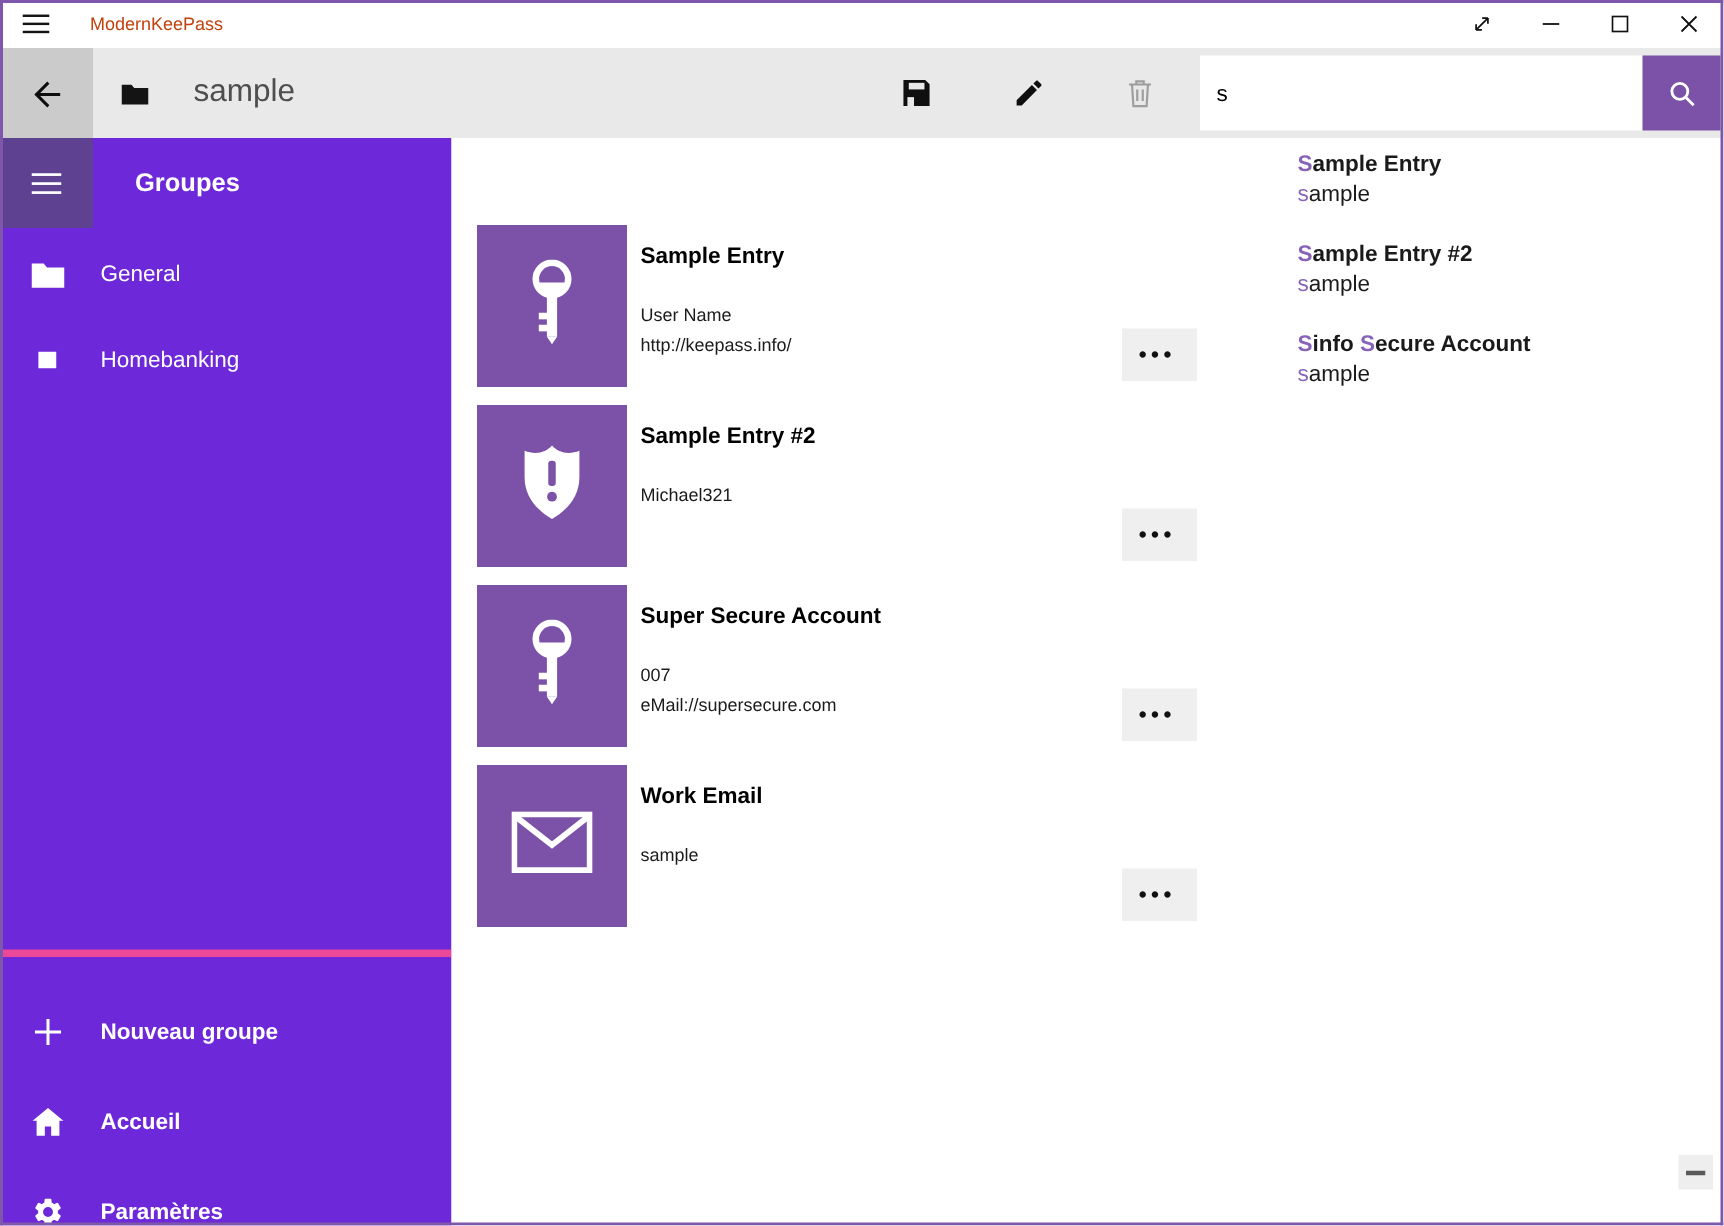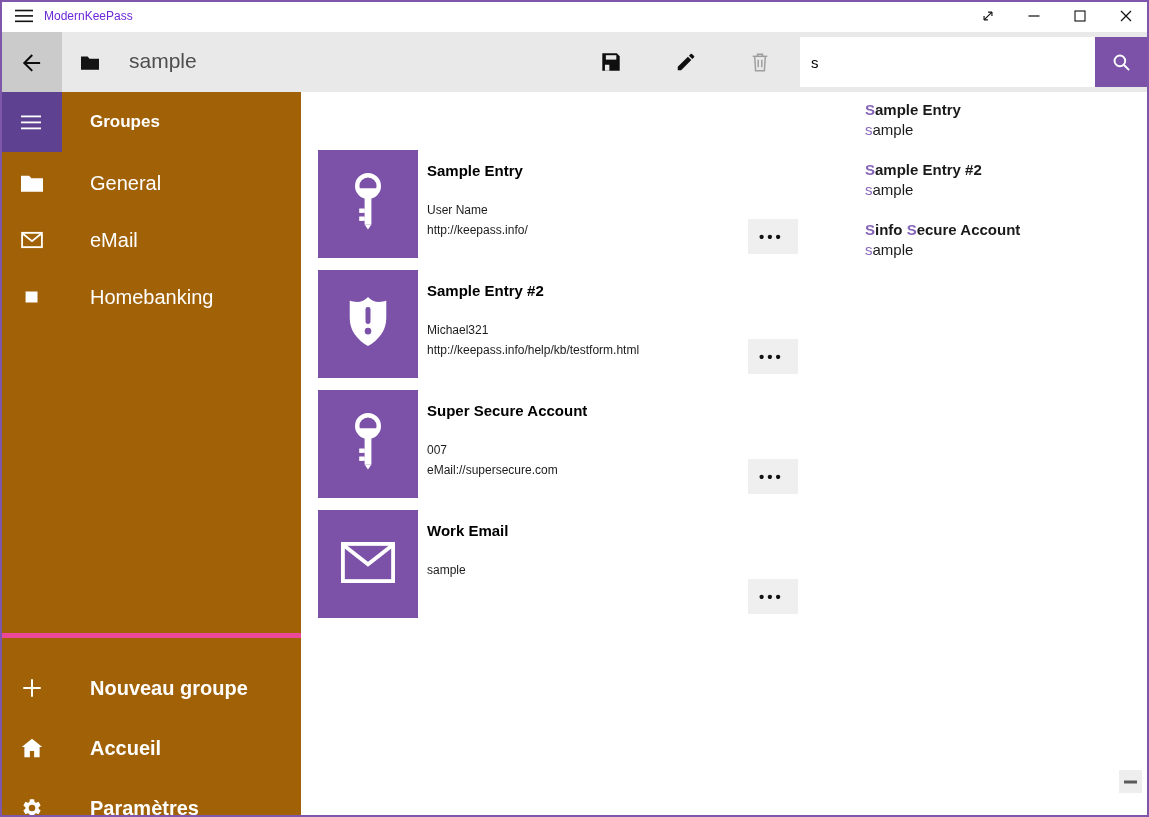--- a/index.html
+++ b/index.html
@@ -13,21 +13,21 @@
   .edge.top{left:0;top:0;right:0;height:2px}
   .edge.bottom{left:0;bottom:0;right:0;height:2px}
   .edge.left{left:0;top:0;bottom:0;width:2px}
   .edge.right{right:0;top:0;bottom:0;width:2px}
 
   
   .titlebar{position:absolute;left:0;top:0;width:100%;height:32px;background:#fff}
   .tb-ham{position:absolute;left:0;top:0;width:48px;height:32px;border:none;background:transparent;
     display:flex;align-items:center;justify-content:center;color:#141414;cursor:pointer}
   .tb-ham svg{width:18px;height:14px}
-  .app-title{position:absolute;left:44px;top:0;line-height:32px;font-size:12px;color:#6d28d9}
+  .app-title{position:absolute;left:60px;top:0;line-height:32px;font-size:12px;color:#c2410c}
   .win-controls{position:absolute;right:0;top:0;height:32px;display:flex}
   .win-btn{width:46px;height:32px;border:none;background:transparent;display:flex;
     align-items:center;justify-content:center;color:#101010;cursor:pointer}
   .win-btn svg{width:12px;height:12px}
   .win-btn.fs svg{width:14px;height:14px}
 
   
   .appbar{position:absolute;left:0;top:32px;width:100%;height:60px;background:#e9e9e9}
   .back-button{position:absolute;left:0;top:0;width:62px;height:60px;border:none;background:#cbcbcb;
     display:flex;align-items:center;justify-content:center;color:#0e0e0e;cursor:pointer}
@@ -42,32 +42,32 @@
   #cmd-edit{left:661px}
   #cmd-delete{left:735px;color:#9e9e9e}
   .search-box{position:absolute;left:800px;top:5px;width:295px;height:50px;background:#fff}
   .search-input{width:100%;height:100%;border:none;outline:none;background:transparent;
     padding:0 11px;font-size:15px;color:#000;font-family:inherit;box-sizing:border-box}
   .search-btn{position:absolute;left:1095px;top:5px;width:52px;height:50px;border:none;
     background:#7b52a8;color:#fff;display:flex;align-items:center;justify-content:center;cursor:pointer}
   .search-btn svg{width:19px;height:19px}
 
   
-  .sidebar{position:absolute;left:0;top:92px;width:301px;bottom:0;background:#a16207}
+  .sidebar{position:absolute;left:0;top:92px;width:301px;bottom:0;background:#6d28d9}
   .pane-toggle{position:absolute;left:0;top:0;width:62px;height:60px;border:none;background:#5e4191;
     color:#fff;display:flex;align-items:center;justify-content:center;cursor:pointer}
   .pane-toggle svg{width:20px;height:15px}
   .pane-header{position:absolute;left:90px;top:0;line-height:60px;font-size:17px;font-weight:700;color:#fff}
   .group-list{position:absolute;left:0;top:62px;width:100%}
   .nav-item{position:relative;height:57px;cursor:pointer}
   .nav-item .icon{position:absolute;left:21px;top:50%;transform:translateY(-50%);
     width:22px;height:22px;color:#fff;display:flex;align-items:center;justify-content:center}
   .nav-item .icon svg{width:22px;height:22px}
-  .nav-item .label{position:absolute;left:90px;top:50%;transform:translateY(-50%);
-    font-size:20px;color:#fff;white-space:nowrap}
+  .nav-item .label{position:absolute;left:67px;top:50%;transform:translateY(-50%);
+    font-size:15px;color:#fff;white-space:nowrap}
   .pane-footer{position:absolute;left:0;top:541px;width:100%;border-top:5px solid #ec4899;padding-top:20px}
   .pane-footer .nav-item{height:60px}
   .pane-footer .label{font-weight:700}
 
   
   .main{position:absolute;left:301px;top:92px;right:0;bottom:0;background:#fff}
   .entries{position:absolute;left:17px;top:58px;width:480px}
   .entry{position:relative;height:108px;margin-bottom:12px}
   .tile{position:absolute;left:0;top:0;width:100px;height:108px;background:#7b52a8;color:#fff;
     display:flex;align-items:center;justify-content:center}
@@ -190,29 +190,20 @@
       <div class="nav-item">
         <span class="icon">
           <svg viewBox="0 0 20 16">
             <path fill="currentColor" d="M0 1.3h7.4l2 2.4H20V16H0z"></path>
           </svg>
         </span>
         <span class="label">General</span>
       </div>
       <div class="nav-item">
         <span class="icon">
-          <svg viewBox="0 0 24 18">
-            <rect x="1.2" y="1.2" width="21.6" height="15.6" fill="none" stroke="currentColor" stroke-width="2"></rect>
-            <path d="M2 2.2l10 8 10-8" fill="none" stroke="currentColor" stroke-width="2"></path>
-          </svg>
-        </span>
-        <span class="label">eMail</span>
-      </div>
-      <div class="nav-item">
-        <span class="icon">
           <svg viewBox="0 0 24 24">
             <rect x="5" y="6" width="13" height="12" fill="currentColor"></rect>
           </svg>
         </span>
         <span class="label">Homebanking</span>
       </div>
     </nav>
   <div class="pane-footer">
     <nav id="footer-list">
         <div class="nav-item">
@@ -264,21 +255,20 @@
       <div class="entry">
         <div class="tile">
           <span><svg viewBox="0 0 52 58" width="50" height="56">
               <path fill="currentColor" d="M26 3c2.8 3.2 7 5.2 11.5 5.2 2.6 0 5.2-.5 7.5-1.5V25c0 13-8 22.5-19 29C15 47.5 7 38 7 25V6.7c2.3 1 4.9 1.5 7.5 1.5C19 8.2 23.2 6.2 26 3z"></path>
               <rect x="23.4" y="13.5" width="5.2" height="17.5" rx="2.2" fill="#7b52a8"></rect>
               <circle cx="26" cy="38.5" r="3.4" fill="#7b52a8"></circle>
             </svg></span>
         </div>
         <div class="entry-title">Sample Entry #2</div>
         <div class="entry-line l1">Michael321</div>
-        <div class="entry-line l2">http://keepass.info/help/kb/testform.html</div>
         <button class="more">•••</button>
       </div>
       <div class="entry">
         <div class="tile">
           <span><svg viewBox="0 0 40 58" width="40" height="58">
               <circle cx="20" cy="13" r="10.8" fill="none" stroke="currentColor" stroke-width="4.4"></circle>
               <path d="M10.2 15.3A10 10 0 0 0 29.8 15.3Z" fill="currentColor"></path>
               <rect x="16.6" y="23" width="6.8" height="28.5" fill="currentColor"></rect>
               <path d="M16.6 51.5h6.8L20 56.5z" fill="currentColor"></path>
               <rect x="11.2" y="35.5" width="5.6" height="4.4" fill="currentColor"></rect>

